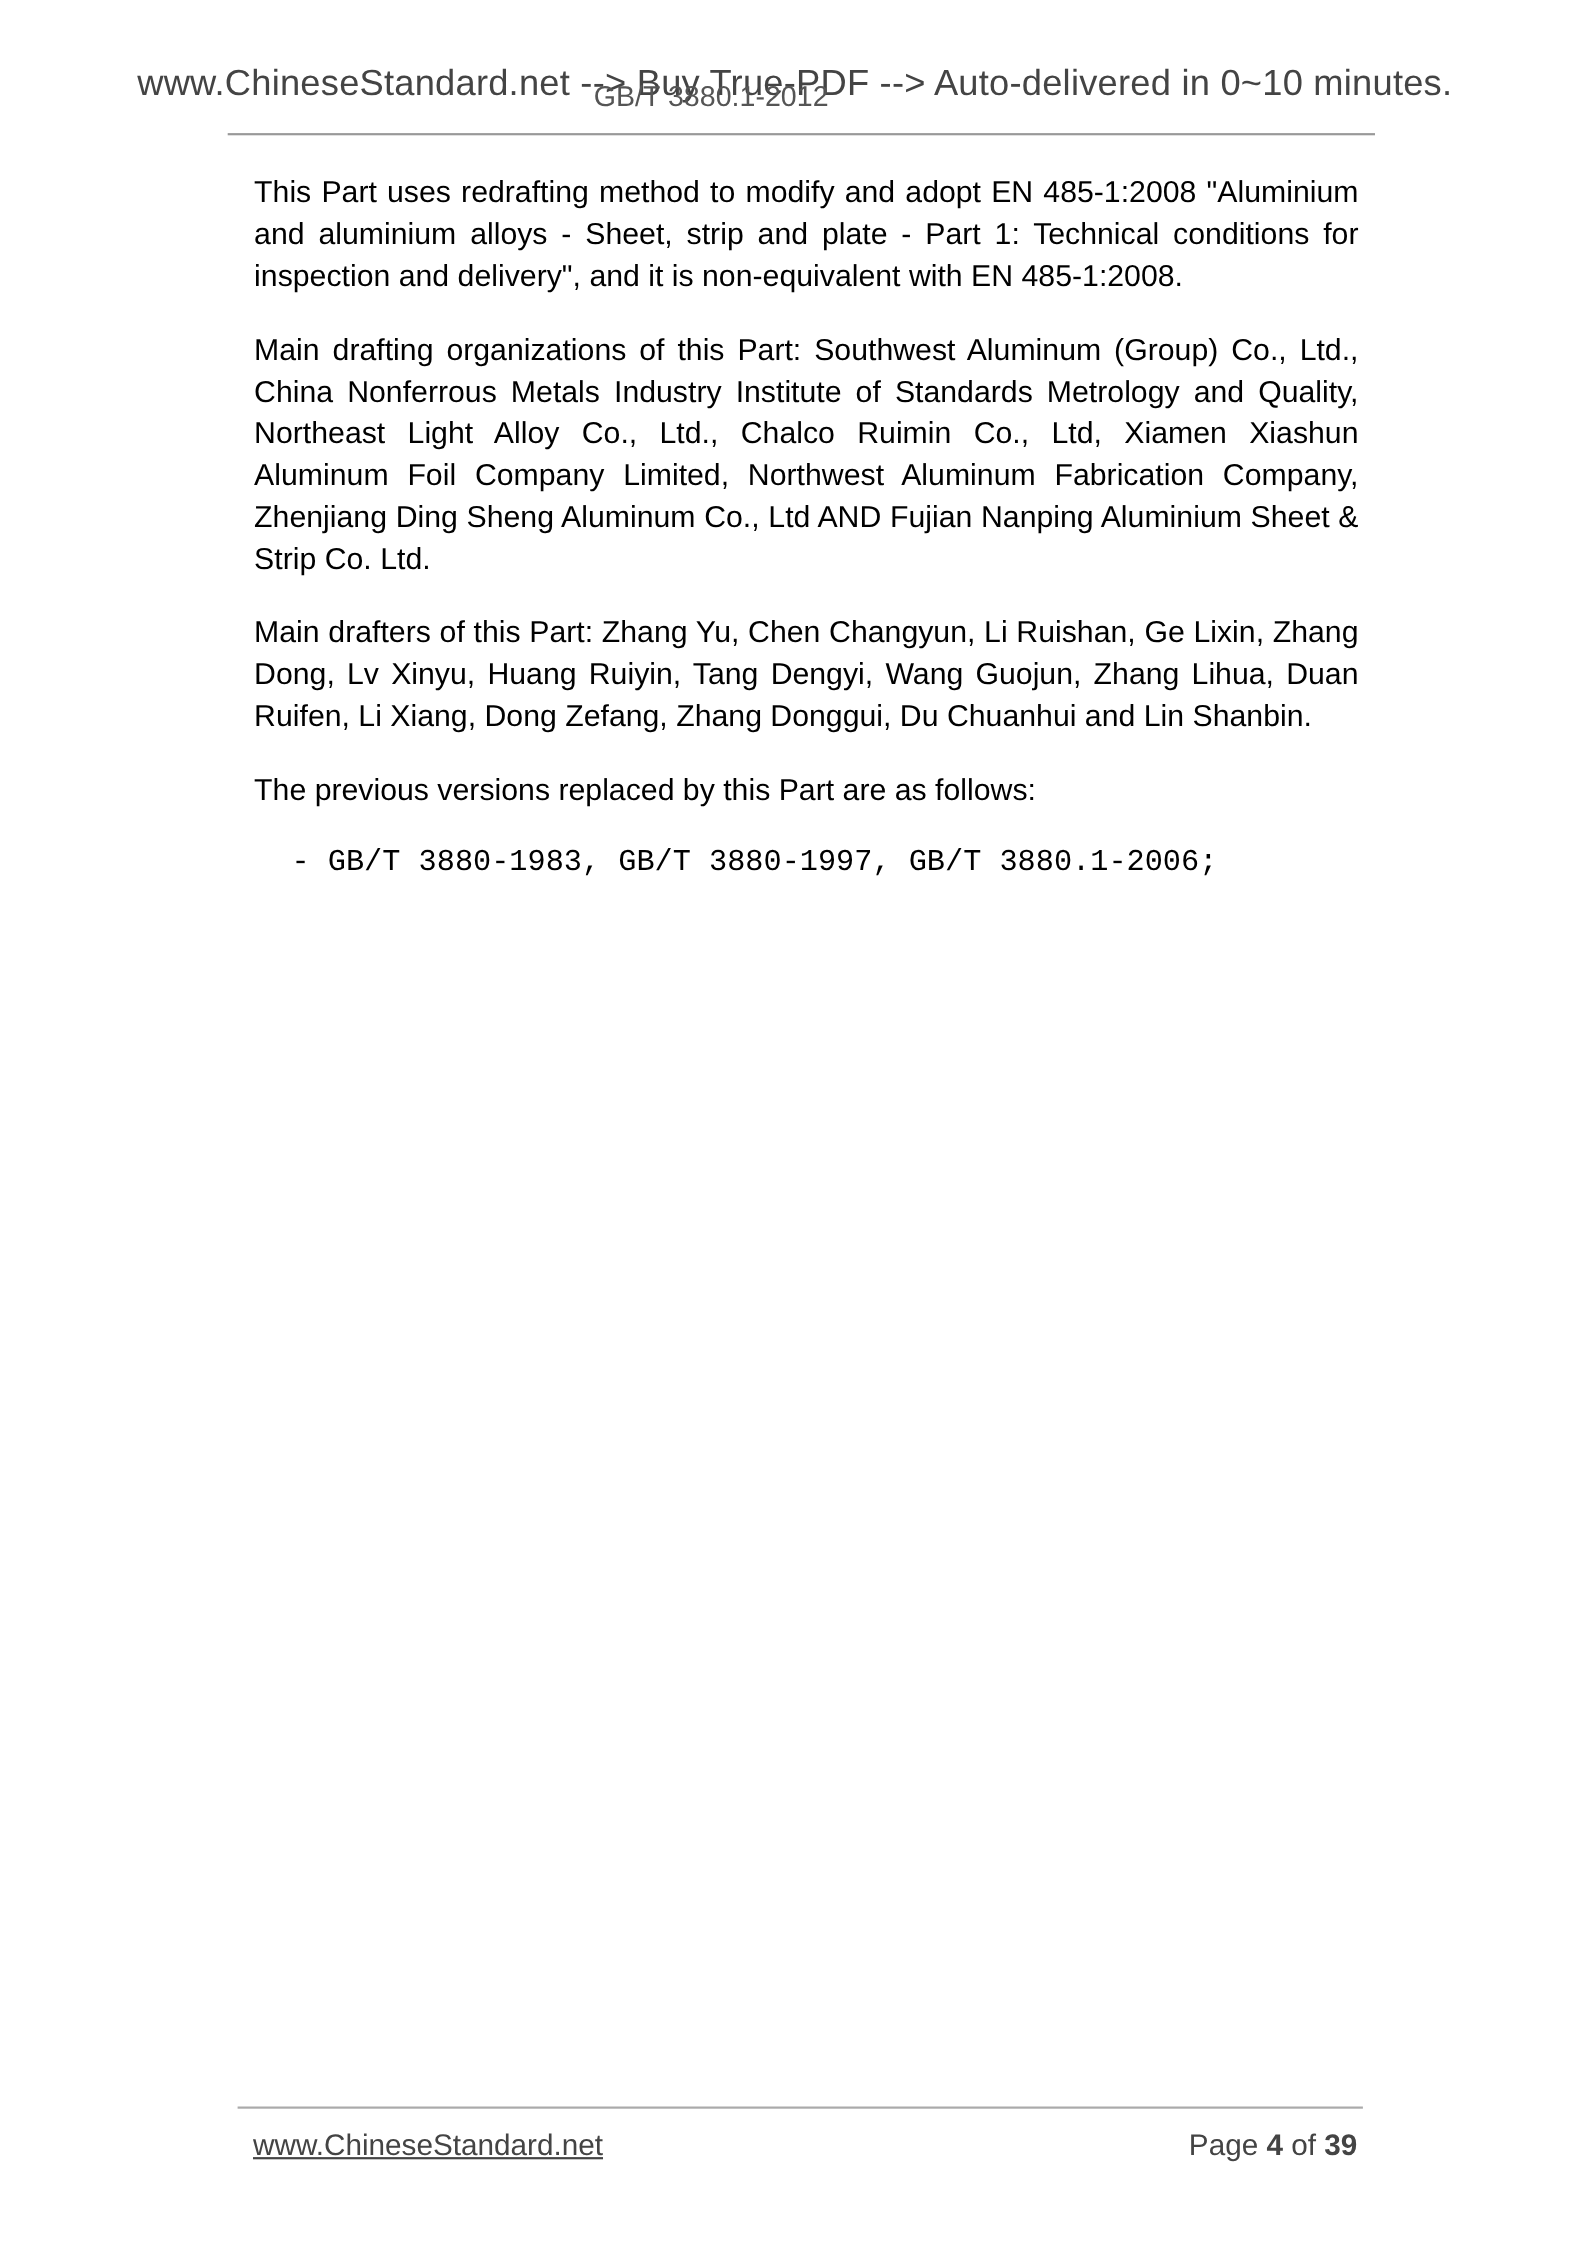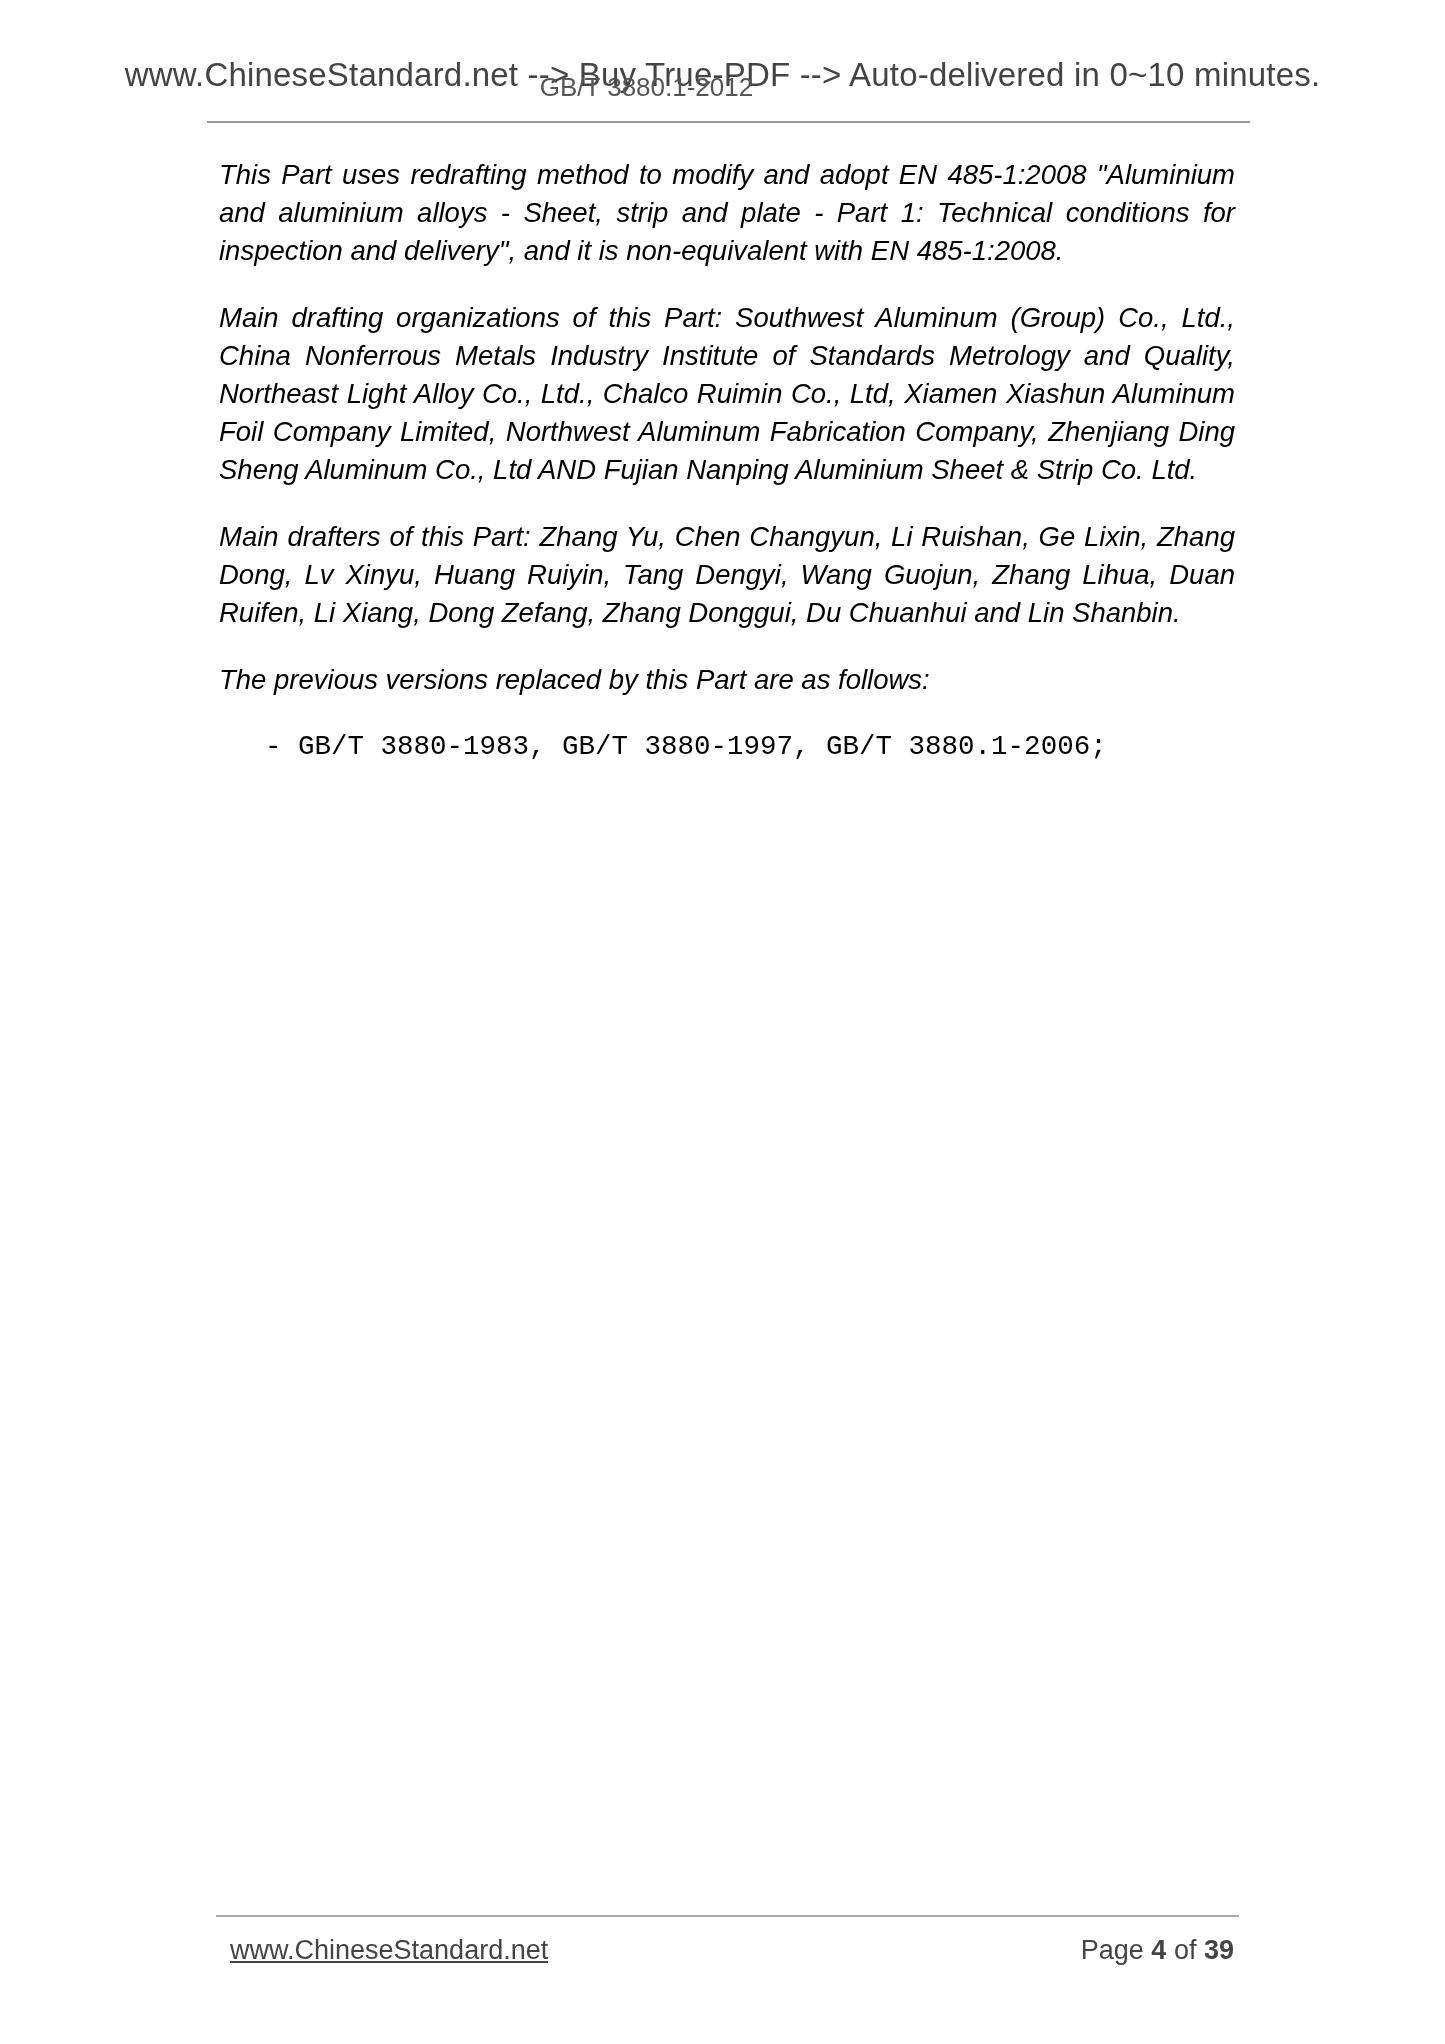--- a/index.html
+++ b/index.html
@@ -6,21 +6,21 @@
   body { width:1445px; height:2044px; position:relative; overflow:hidden;
          font-family:"Liberation Sans", sans-serif; color:#000; }
   .watermark { position:absolute; left:0; width:1445px; top:56px; text-align:center;
                font-size:33px; color:#444; white-space:nowrap; letter-spacing:0.2px; }
   .doc-code { position:absolute; left:0; width:1293px; top:72px; text-align:center;
               font-size:26px; color:#555; white-space:nowrap; }
   .rule { position:absolute; height:2px; background:#999; }
   .rule.top { left:207px; width:1043px; top:121px; }
   .rule.bottom { left:216px; width:1023px; top:1915px; height:1.5px; background:#aaa; }
   .body { position:absolute; left:219px; width:1016px; top:156px; font-size:27.5px; line-height:38px; }
-  .body p { margin:0 0 29px 0; text-align:justify;font-style:italic; }
+  .body p { margin:0 0 29px 12px; text-align:justify; }
   .body p.left { text-align:left; }
   .body ul { list-style:none; margin:13px; padding:0 0 0 33px;font-family:Liberation Mono, monospace; }
   .body li { margin:0 0 29px 0; white-space:nowrap; }
   .footer-link { position:absolute; left:230px; top:1935px; font-size:27px; color:#444;
                  text-decoration:underline; }
   .footer-page { position:absolute; right:211px; top:1935px; font-size:27px; color:#444;margin-left:40px; }
   .footer-page b { font-weight:bold; }
 </style>
 </head>
 <body>

